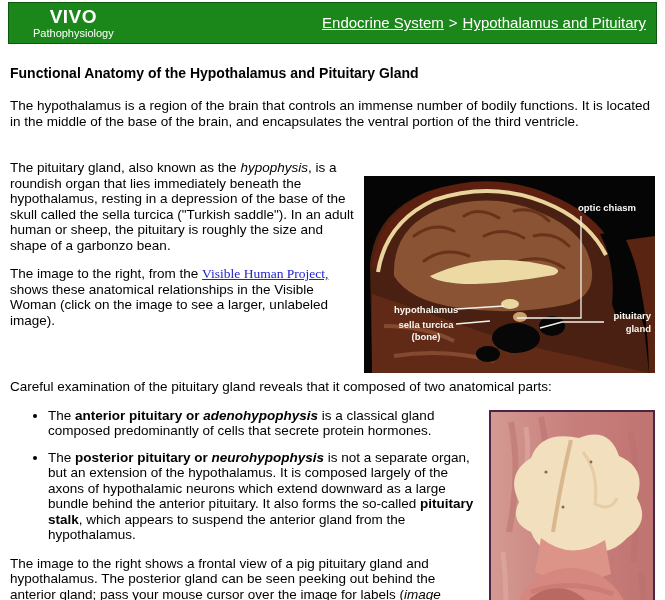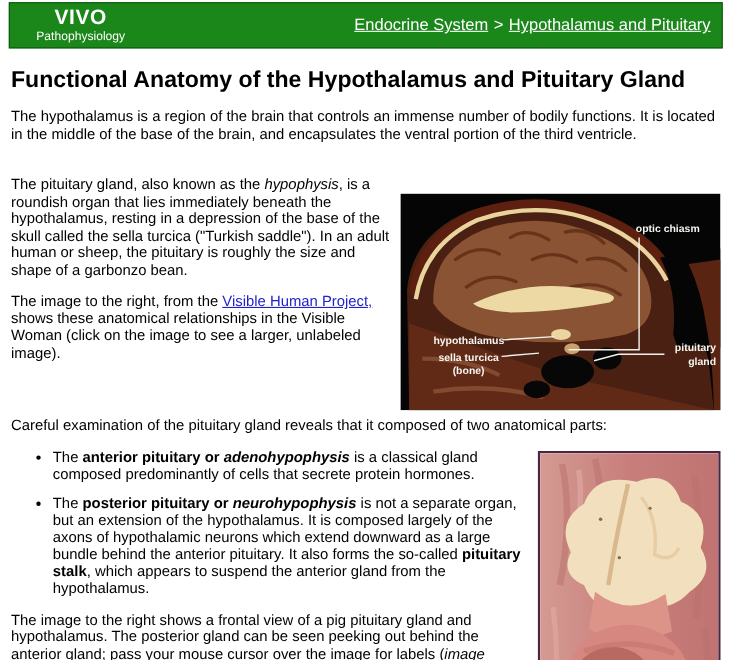--- a/index.html
+++ b/index.html
@@ -15,23 +15,23 @@
     color:#fff;
   }
   .logo { text-align:center; padding-left:24px; line-height:1.05; cursor:pointer; }
   .logo-title { font-size:19px; font-weight:bold; letter-spacing:0.5px; }
   .logo-sub { font-size:11px; margin-top:1px; }
   .breadcrumb { padding-right:10px; font-size:15px; white-space:nowrap; }
   .breadcrumb a { color:#fff; text-decoration:underline; }
   .breadcrumb .sep { margin:0 5px; text-decoration:none; }
   
   main { padding:0 10px; }
-  h1 { font-size:21px; line-height:24px; margin:17px 0 10px 0; font-weight:bold; }
+  h1 { font-size:14px; line-height:24px; margin:17px 0 10px 0; font-weight:bold; }
   p { margin:13px 0; }
-  a.text-link { color:#2222cc; text-decoration:underline; }
+  a.text-link { color:#2222cc; text-decoration:underline;font-family:Liberation Serif, serif; }
   
   .sec1 { overflow:visible; }
   .brain-fig {
     float:right; margin:16px 0 6px 10px; width:291px; height:197px;
     padding:0; cursor:pointer;
   }
   .sec1-text { width:352px;margin-top:31px; }
   .sec1-text p.first { margin-top:27px; }
   .careful { clear:both; margin-top:19px; }
   

